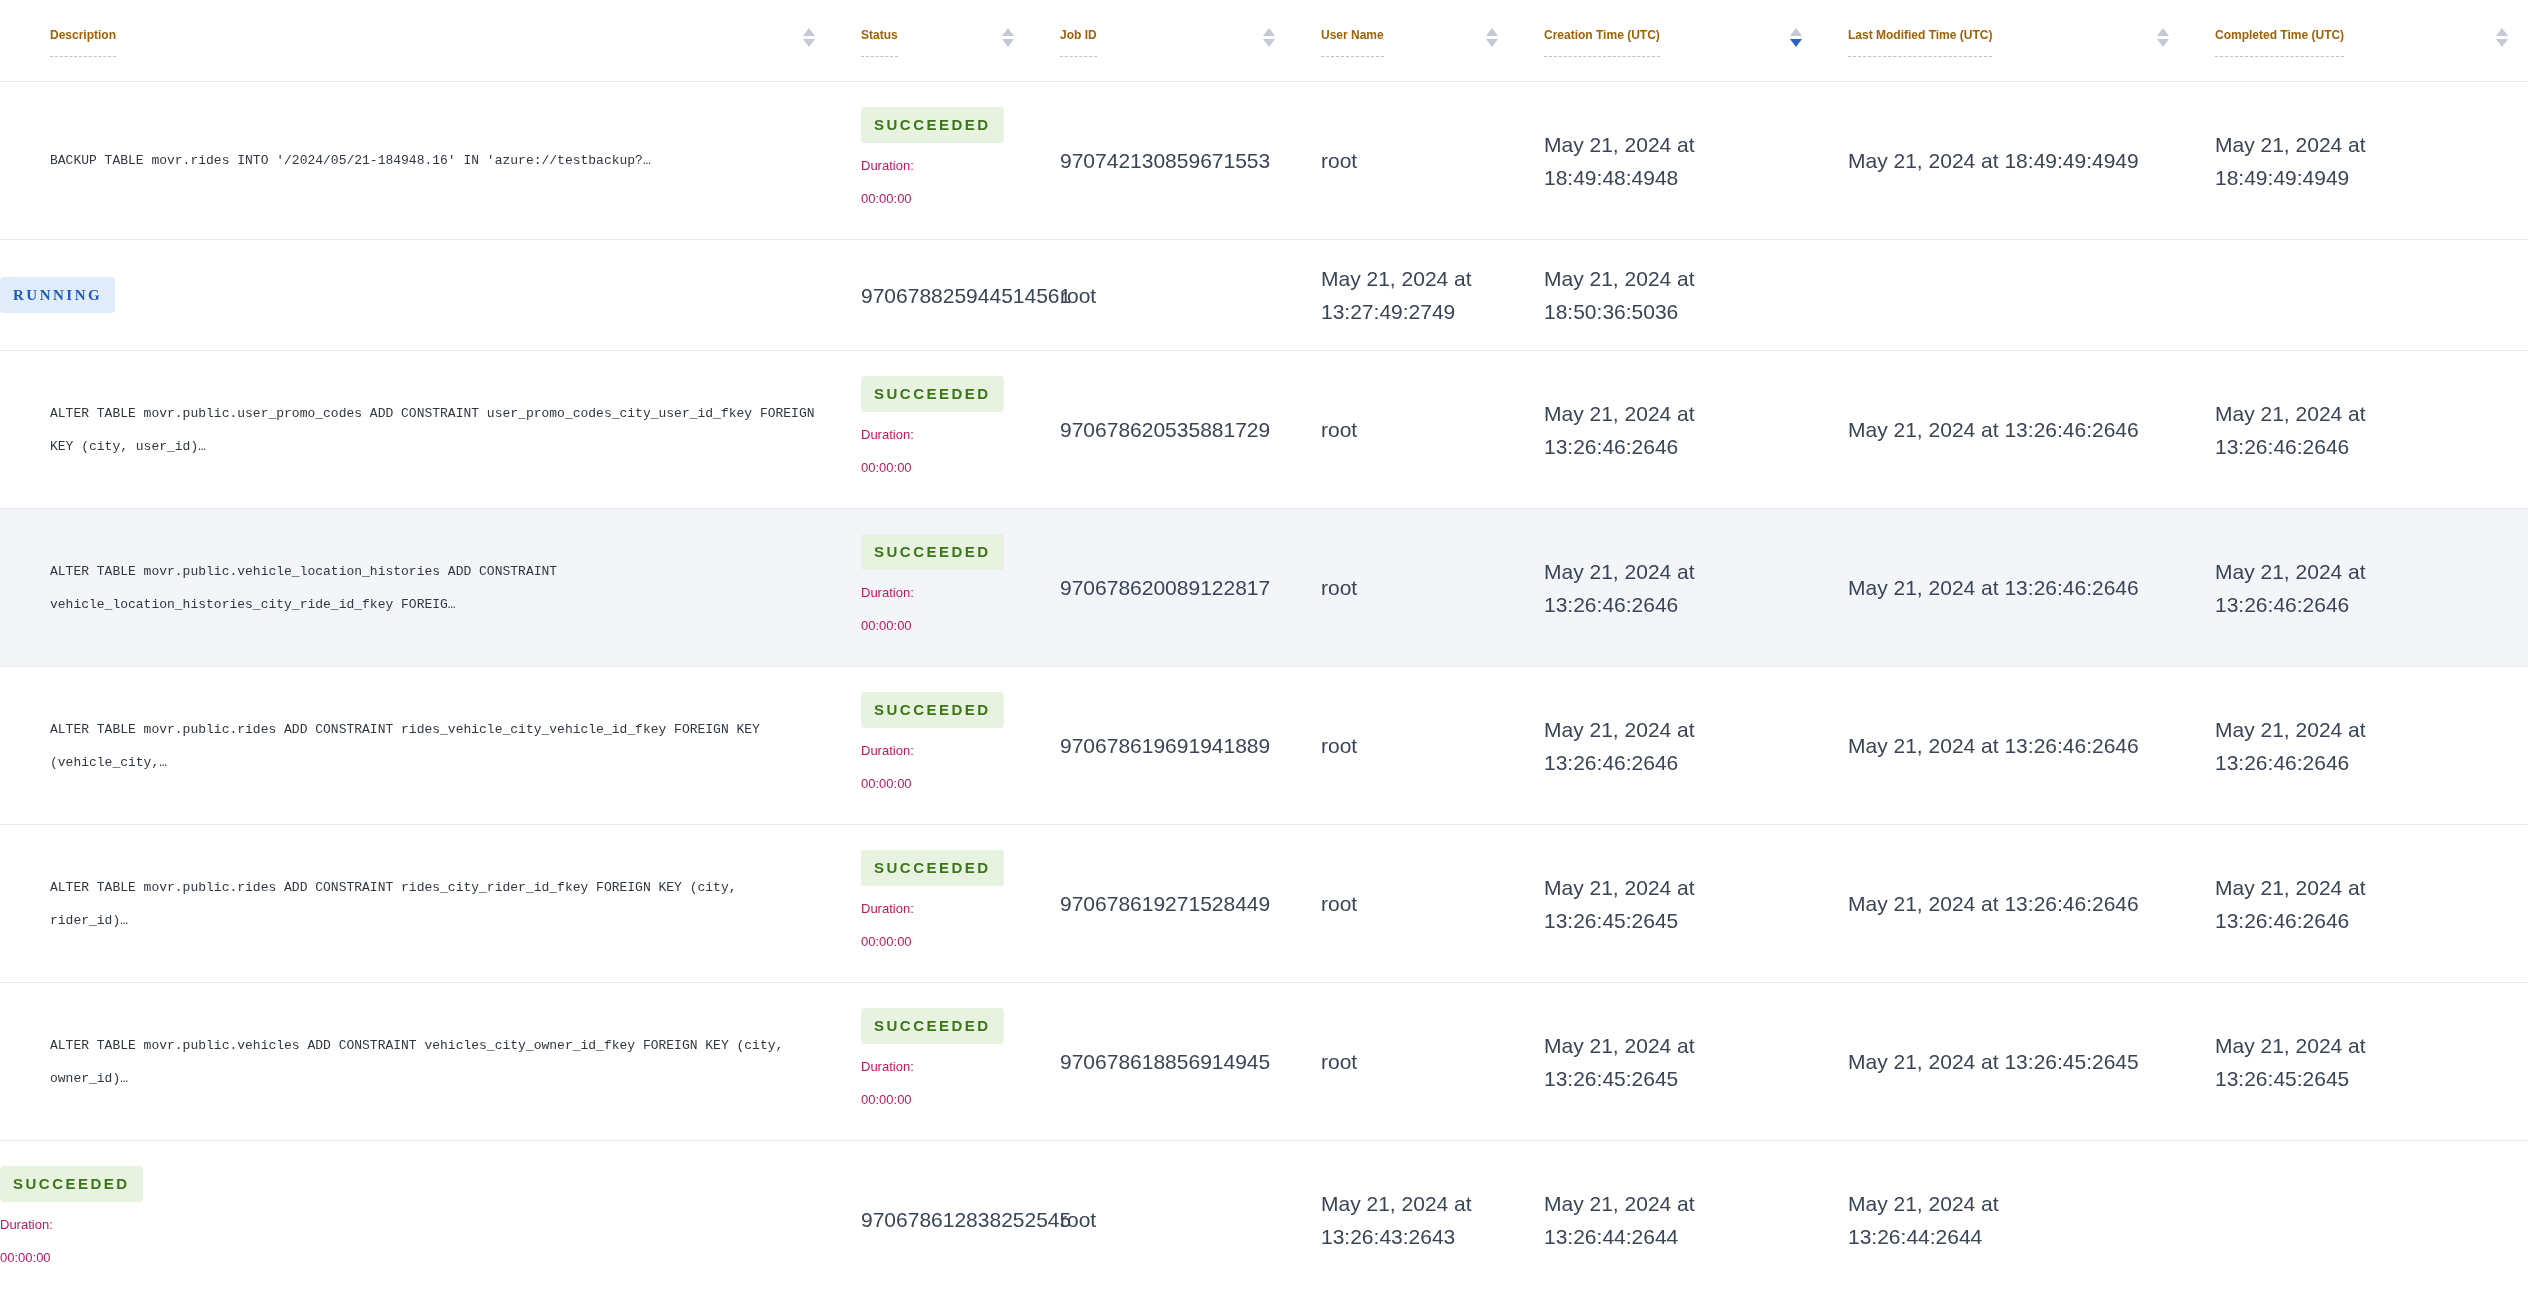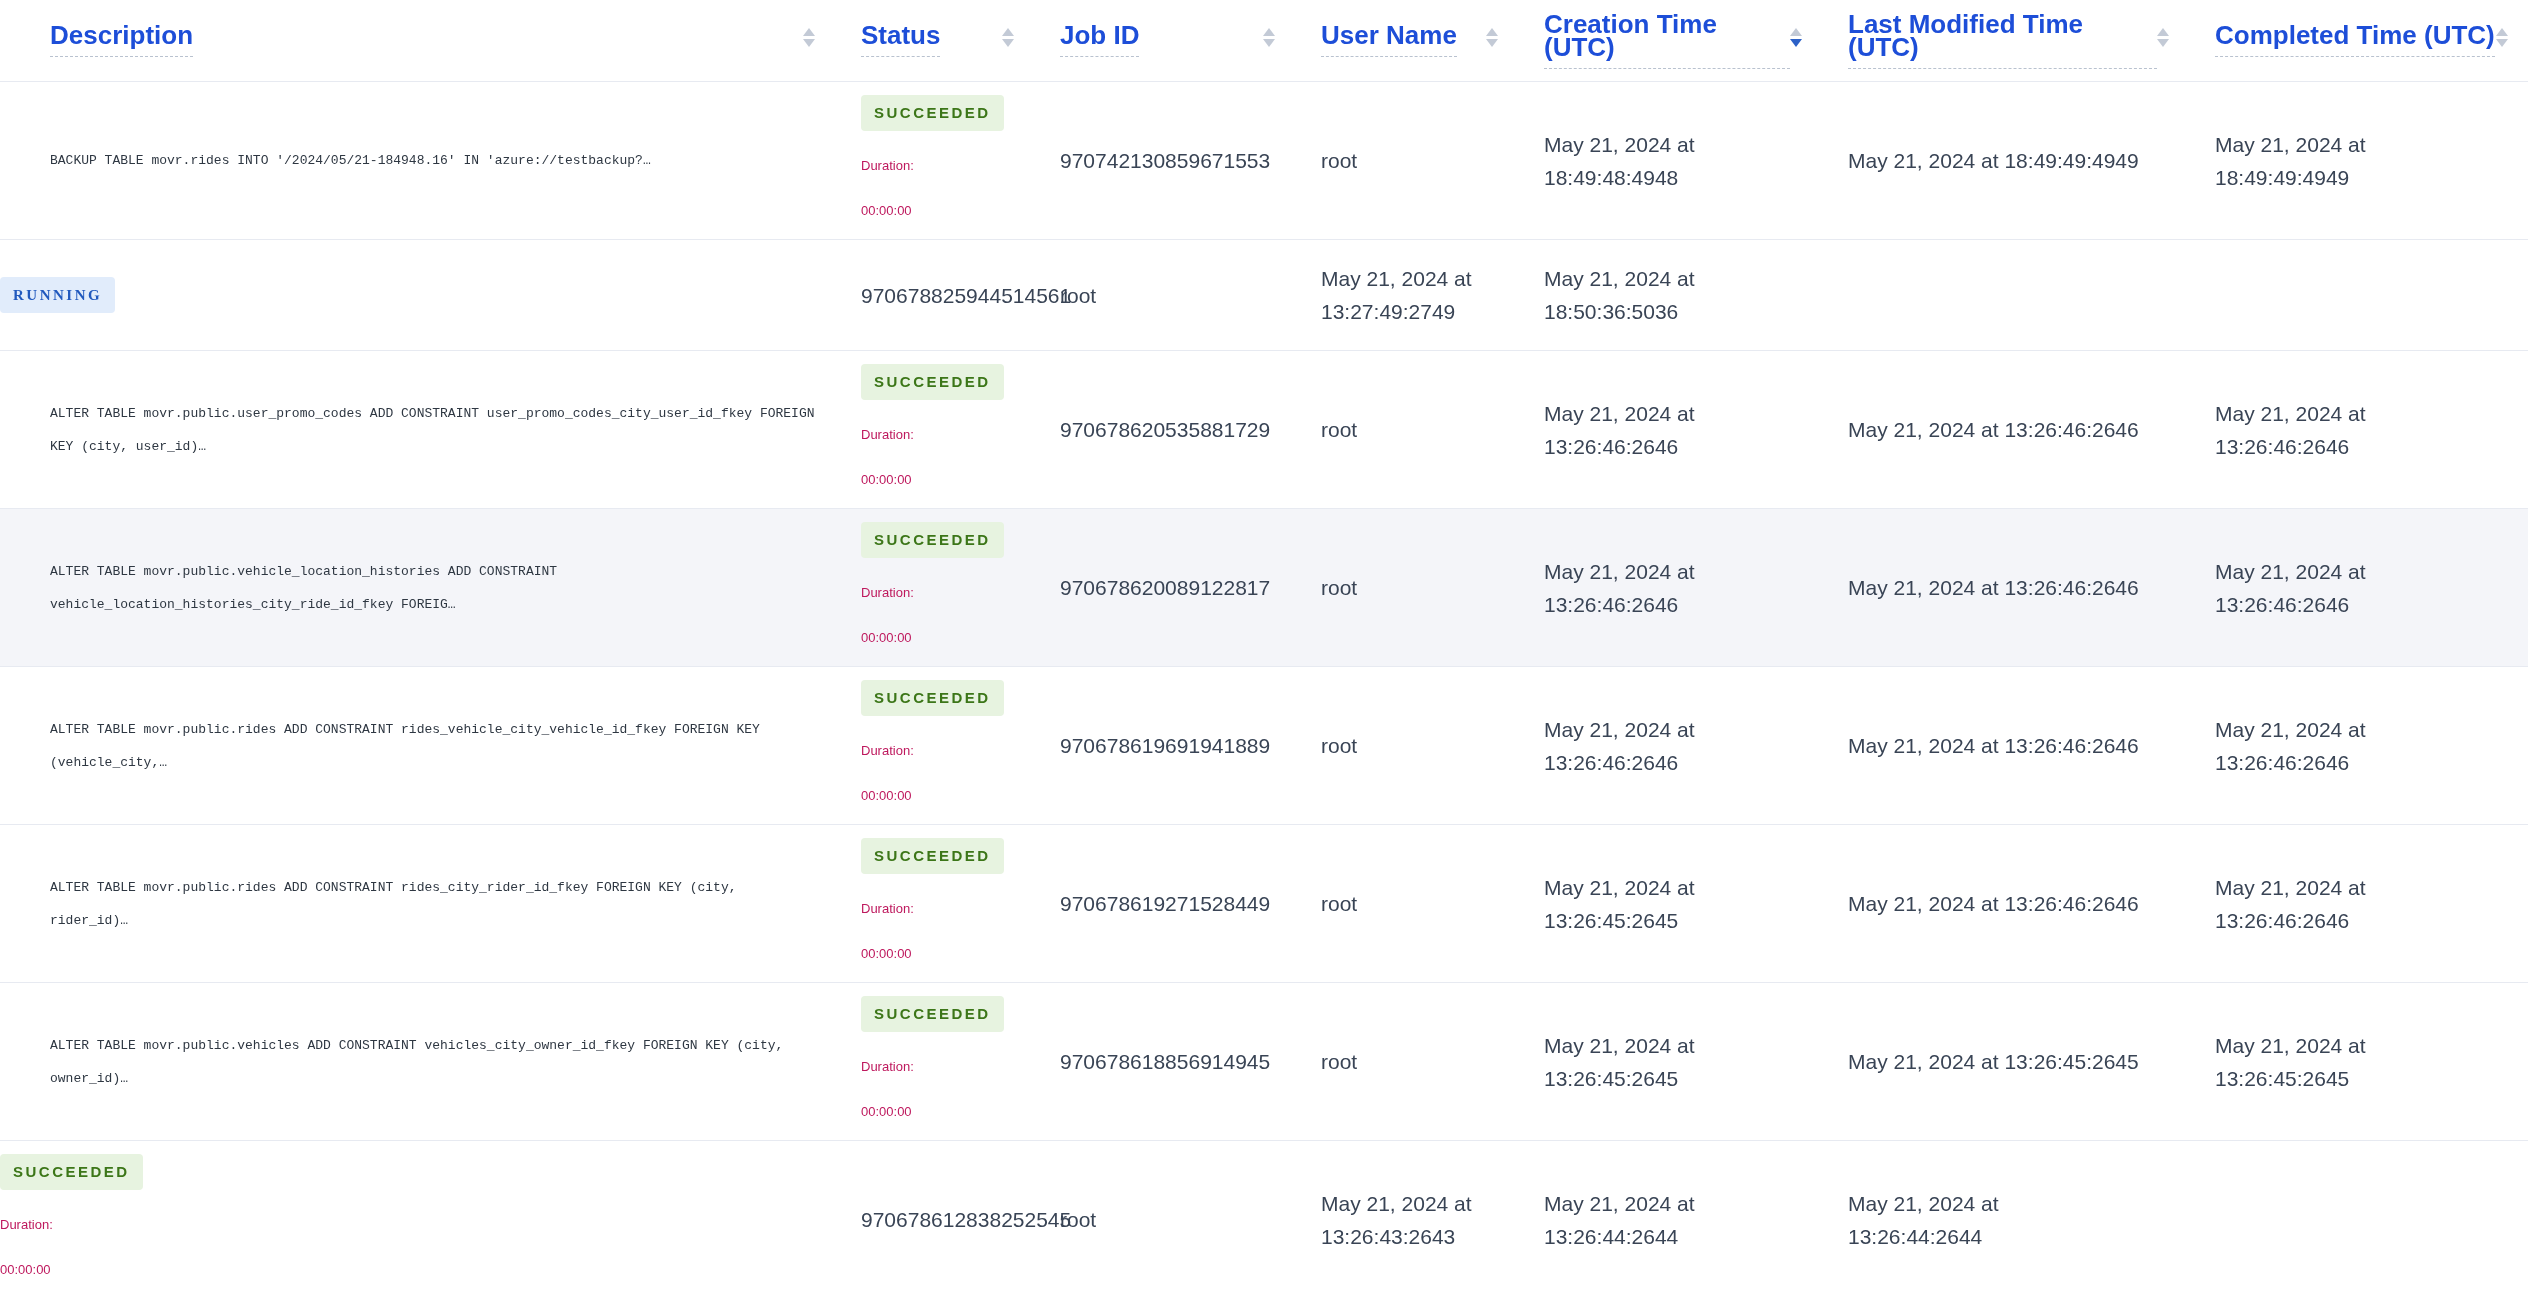--- a/index.html
+++ b/index.html
@@ -13,36 +13,36 @@
   *{box-sizing:border-box;margin:0;padding:0;}
   html,body{width:2528px;height:1292px;overflow:hidden;background:#ffffff;
     font-family:"Liberation Sans",sans-serif;color:#394455;}
   .table{width:2528px;}
   .thead,.tr{display:grid;grid-template-columns:861px 199px 261px 223px 304px 367px minmax(0,1fr);}
   .thead{height:82px;border-bottom:1px solid #e7eaf1;align-items:center;}
   .th{display:flex;justify-content:space-between;align-items:center;
       padding-right:46px;cursor:pointer;}
   .th:last-child{padding-right:20px;}
   .th:first-child{padding-left:50px;}
-  .th-label{font-size:26px;font-weight:700;color:#1d4ed8;line-height:23px;
+  .th-label{font-size:12px;font-weight:700;color:#a16207;line-height:23px;
       padding-bottom:9px;border-bottom:1px dashed #b9c2cf;}
   .sort-icon{display:flex;flex-direction:column;align-items:center;margin-bottom:6px;}
   .tri{width:0;height:0;border-left:6px solid transparent;border-right:6px solid transparent;display:block;}
   .tri.up{border-bottom:8px solid #c3cad6;margin-bottom:3px;}
   .tri.down{border-top:8px solid #c3cad6;}
   .sort-desc .tri.down{border-top-color:var(--sort-active);}
 
   .tr{min-height:158px;border-bottom:1px solid #e7eaf1;align-items:center;cursor:pointer;}
   .tr.short{min-height:111px;}
   .tr.alt{background:var(--row-highlight);}
   .td{padding-right:40px;font-size:21px;line-height:33px;color:#394455;}
   .td-desc{padding-left:50px;}
   .desc{display:block;max-width:775px;font-family:"Liberation Mono","DejaVu Sans Mono",monospace;
       font-size:13px;line-height:33px;color:#2e3742;}
-  .td-status{display:flex;flex-direction:column;align-items:flex-start;justify-content:center;gap:12px;}
+  .td-status{display:flex;flex-direction:column;align-items:flex-start;justify-content:center;}
   .badge{display:inline-block;padding:8px 13px;border-radius:4px;
       font-size:15px;font-weight:700;letter-spacing:2.5px;line-height:20px;margin-bottom:6px;}
   .badge.succeeded{background:var(--badge-succeeded-bg);color:var(--badge-succeeded-text);}
   .badge.running{background:var(--badge-running-bg);color:var(--badge-running-text);margin-bottom:0;font-family:Liberation Serif, serif;}
   .dur{font-size:13px;line-height:33px;color:#be185d;}
   .td-created span,.td-completed span{display:block;max-width:212px;}
 </style>
 </head>
 <body>
 

